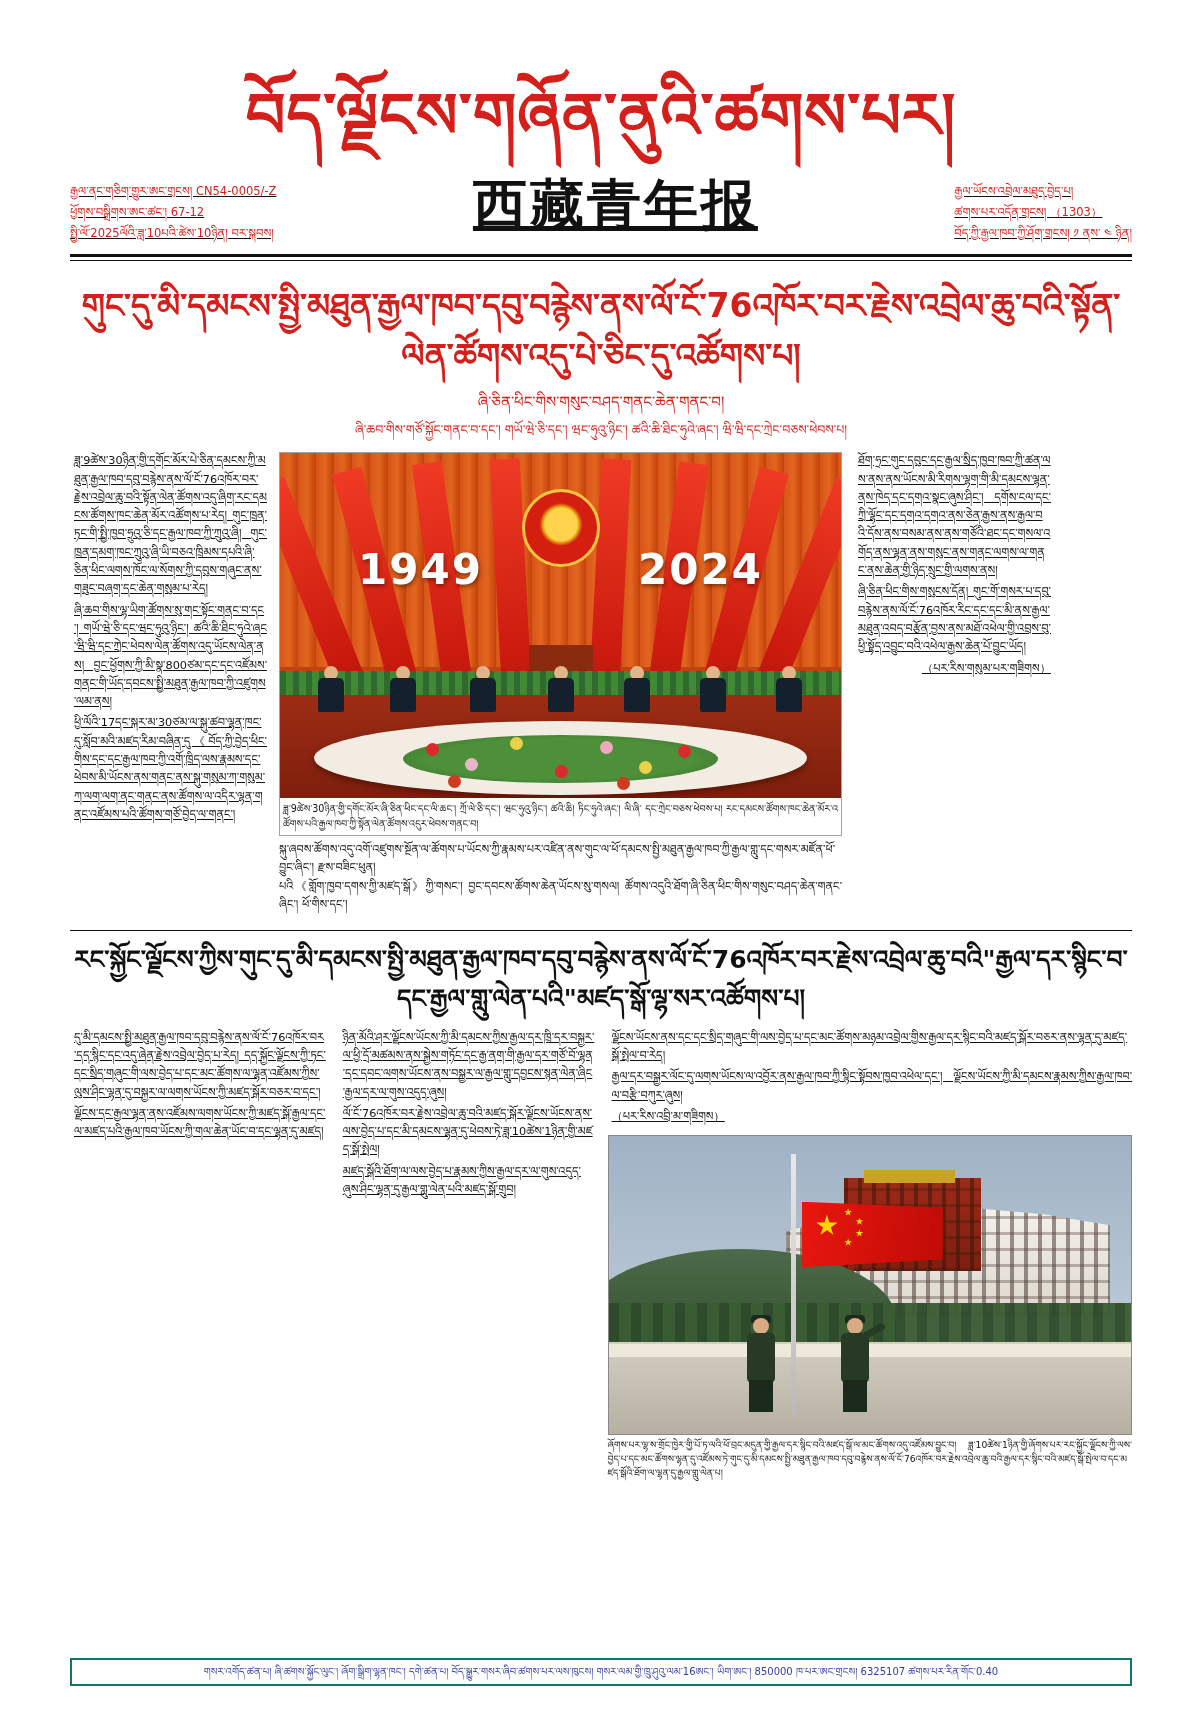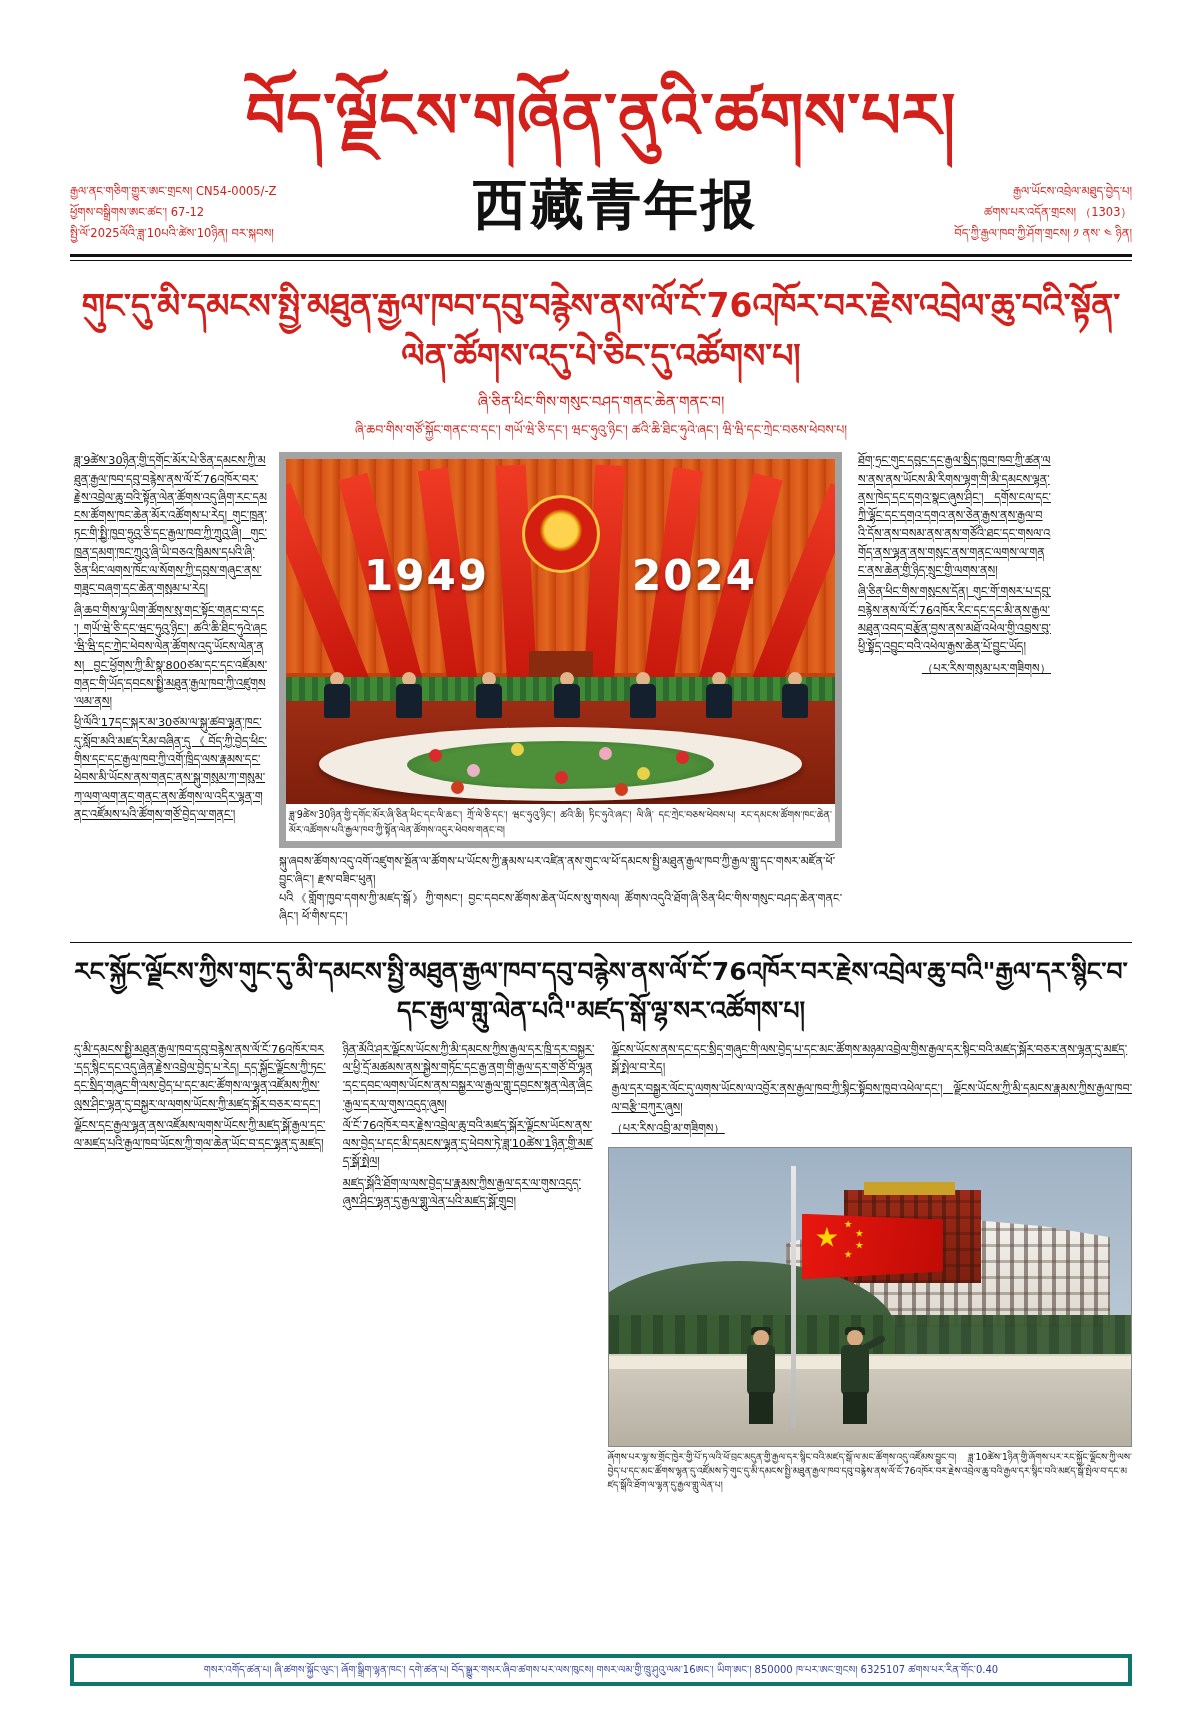--- a/index.html
+++ b/index.html
@@ -31,29 +31,30 @@
     font-weight: bold;
     letter-spacing: 1px;
     white-space: nowrap;
     font-family: "DejaVu Sans", sans-serif;
   }
   .masthead-row {
     display: flex;
     align-items: flex-end;
     justify-content: space-between;
     margin-top: 18px;
+    text-decoration: underline;
   }
   .mast-left, .mast-right {
     color: #d4201a;
     font-size: 11.5px;
     line-height: 1.85;
     white-space: nowrap;
   }
   .mast-left { text-align: left; }
-  .mast-right { text-align: right; }
+  .mast-right { text-align: left; }
   .mast-center {
     color: #111;
     font-size: 54px;
     font-weight: bold;
     letter-spacing: 3px;
     font-family: "DejaVu Sans", sans-serif;
     padding: 0 10px 2px 10px;
   }
   .rule-thick {
     border: none;
@@ -103,21 +104,21 @@
     font-size: 11.3px;
     line-height: 1.62;
     text-align: justify;
     color: #111;
     word-break: break-all;
   }
   .body-text p { margin: 0 0 3px 4px; text-indent: 0; text-decoration: underline; }
 
   
   .photo-box {
-    border: 7px solid #a3a3a3;
+    border: 1px solid #a3a3a3;
     padding: 0;
     background: #fff;
   }
   .photo1 {
     position: relative;
     width: 100%;
     height: 345px;
     overflow: hidden;
     background: linear-gradient(#d8500f, #b32d06);
   }
@@ -170,21 +171,21 @@
     word-break: break-all;
   }
   .span2 { grid-column: span 2; }
 
   
   .footer {
     position: absolute;
     left: 70px;
     right: 70px;
     bottom: 50px;
-    border: 4px solid #0f766e;
+    border: 2px solid #0f766e;
     padding: 5px 8px;
     text-align: center;
     font-size: 10px;
     color: #2f3fa0;
     line-height: 1.4;
     white-space: nowrap;
     overflow: hidden;
   }
 
   

